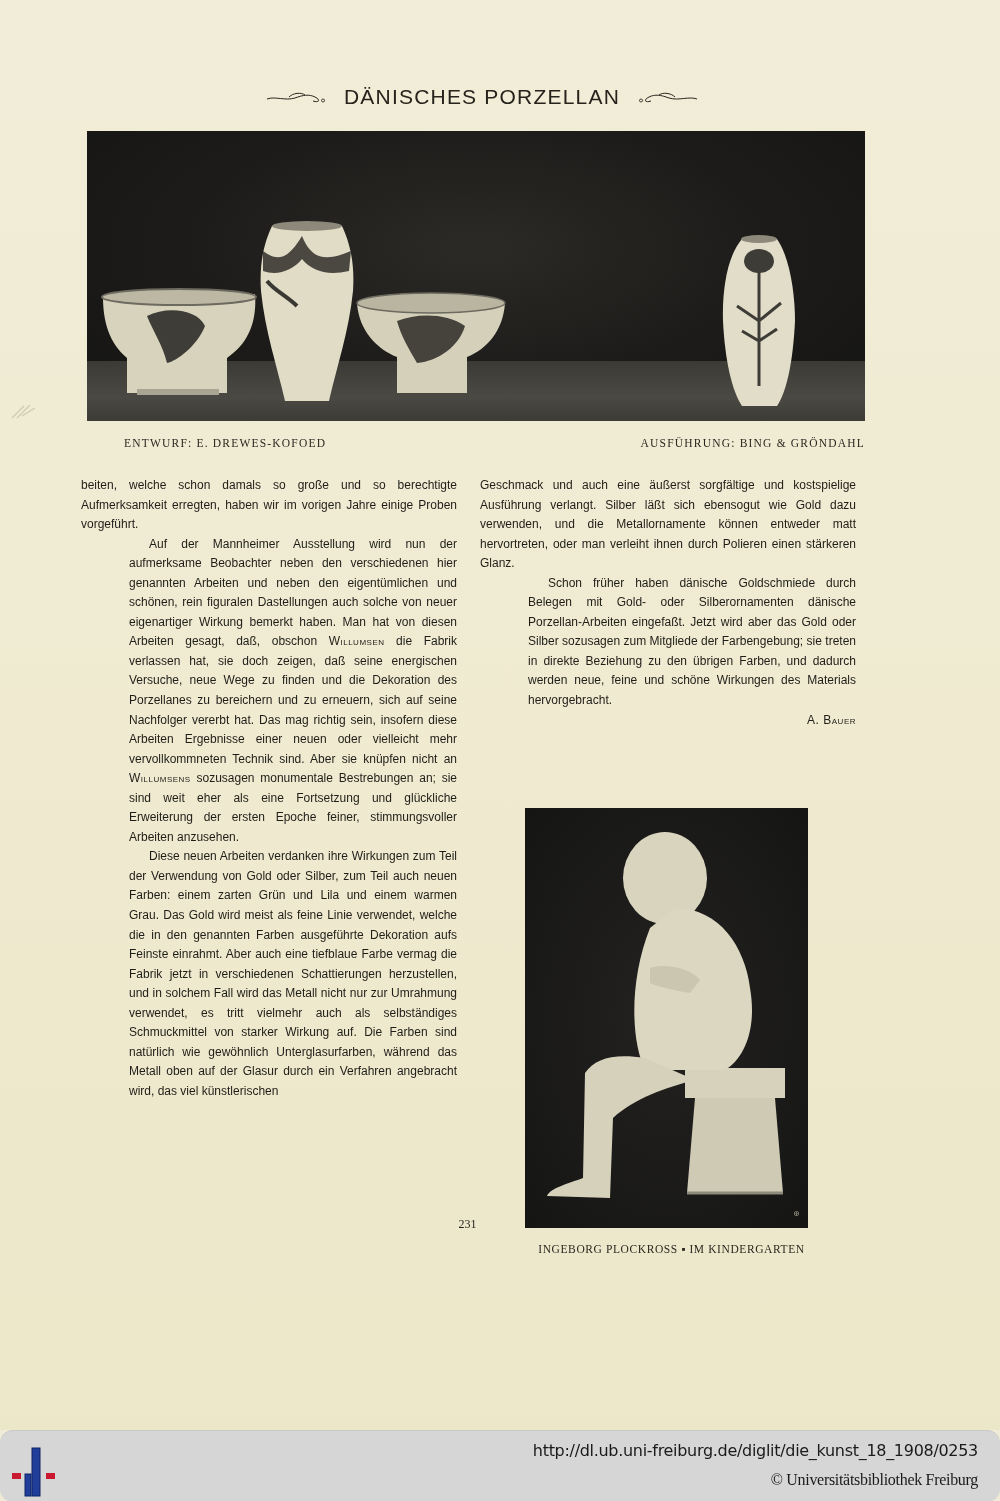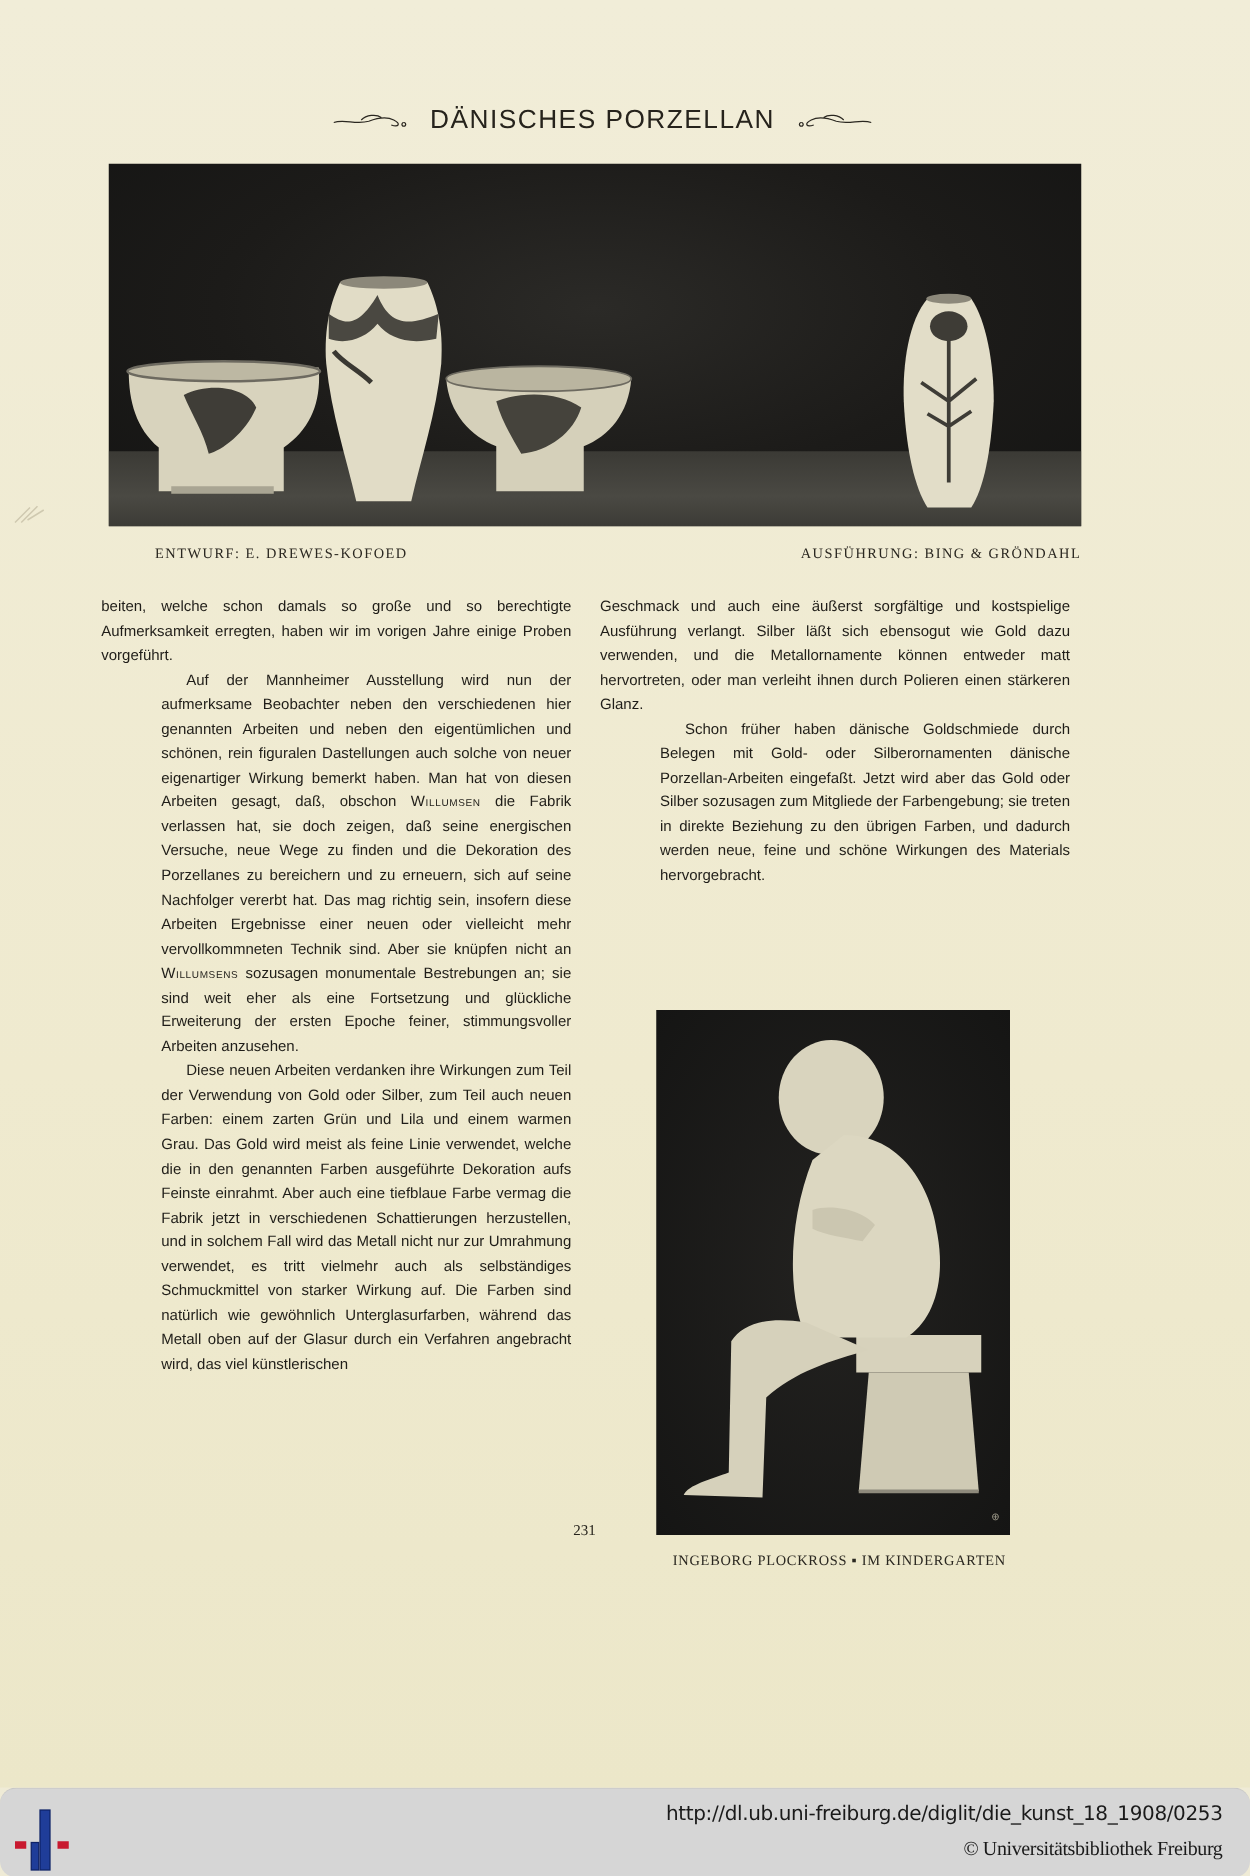--- a/index.html
+++ b/index.html
@@ -134,20 +134,21 @@
 
   <div class="column col-left">
     <p>beiten, welche schon damals so große und so berechtigte Aufmerksamkeit erregten, haben wir im vorigen Jahre einige Proben vorgeführt.</p>
     <p class="indent"><span>Auf der Mannheimer Ausstellung wird nun der aufmerksame Beobachter neben den verschiedenen hier genannten Arbeiten und neben den eigentümlichen und schönen, rein figuralen Dastellungen auch solche von neuer eigenartiger Wirkung bemerkt haben. Man hat von diesen Arbeiten gesagt, daß, obschon</span> <span class="sc">Willumsen</span> <span>die Fabrik verlassen hat, sie doch zeigen, daß seine energischen Versuche, neue Wege zu finden und die Dekoration des Porzellanes zu bereichern und zu erneuern, sich auf seine Nachfolger vererbt hat. Das mag richtig sein, insofern diese Arbeiten Ergebnisse einer neuen oder vielleicht mehr vervollkommneten Technik sind. Aber sie knüpfen nicht an</span> <span class="sc">Willumsens</span> <span>sozusagen monumentale Bestrebungen an; sie sind weit eher als eine Fortsetzung und glückliche Erweiterung der ersten Epoche feiner, stimmungsvoller Arbeiten anzusehen.</span></p>
     <p class="indent">Diese neuen Arbeiten verdanken ihre Wirkungen zum Teil der Verwendung von Gold oder Silber, zum Teil auch neuen Farben: einem zarten Grün und Lila und einem warmen Grau. Das Gold wird meist als feine Linie verwendet, welche die in den genannten Farben ausgeführte Dekoration aufs Feinste einrahmt. Aber auch eine tiefblaue Farbe vermag die Fabrik jetzt in verschiedenen Schattierungen herzustellen, und in solchem Fall wird das Metall nicht nur zur Umrahmung verwendet, es tritt vielmehr auch als selbständiges Schmuckmittel von starker Wirkung auf. Die Farben sind natürlich wie gewöhnlich Unterglasurfarben, während das Metall oben auf der Glasur durch ein Verfahren angebracht wird, das viel künstlerischen</p>
   </div>
 
   <div class="column col-right">
     <p>Geschmack und auch eine äußerst sorgfältige und kostspielige Ausführung verlangt. Silber läßt sich ebensogut wie Gold dazu verwenden, und die Metallornamente können entweder matt hervortreten, oder man verleiht ihnen durch Polieren einen stärkeren Glanz.</p>
     <p class="indent">Schon früher haben dänische Goldschmiede durch Belegen mit Gold- oder Silberornamenten dänische Porzellan-Arbeiten eingefaßt. Jetzt wird aber das Gold oder Silber sozusagen zum Mitgliede der Farbengebung; sie treten in direkte Beziehung zu den übrigen Farben, und dadurch werden neue, feine und schöne Wirkungen des Materials hervorgebracht.</p>
+    <p class="signature">A. Bauer</p>
   </div>
 
   <div class="photo-fig">
     <svg width="283" height="420" viewBox="0 0 283 420">
       <rect x="160" y="260" width="100" height="30" fill="#d7d2bc"></rect>
       <path d="M170 290 L250 290 L258 385 L162 385 Z" fill="#cfcab4"></path>
       <path d="M162 385 L258 385" stroke="#8e8a7c" stroke-width="3"></path>
       <ellipse cx="140" cy="70" rx="42" ry="46" fill="#d9d4be"></ellipse>
       <path d="M150 100 C195 100, 220 140, 225 180 C232 220, 220 250, 200 262 L120 262 C105 230, 105 170, 125 120 Z" fill="#dcd7c1"></path>
       <path d="M125 160 C140 155, 165 160, 175 172 L165 185 C150 182, 135 180, 125 175 Z" fill="#cbc6b0"></path>

